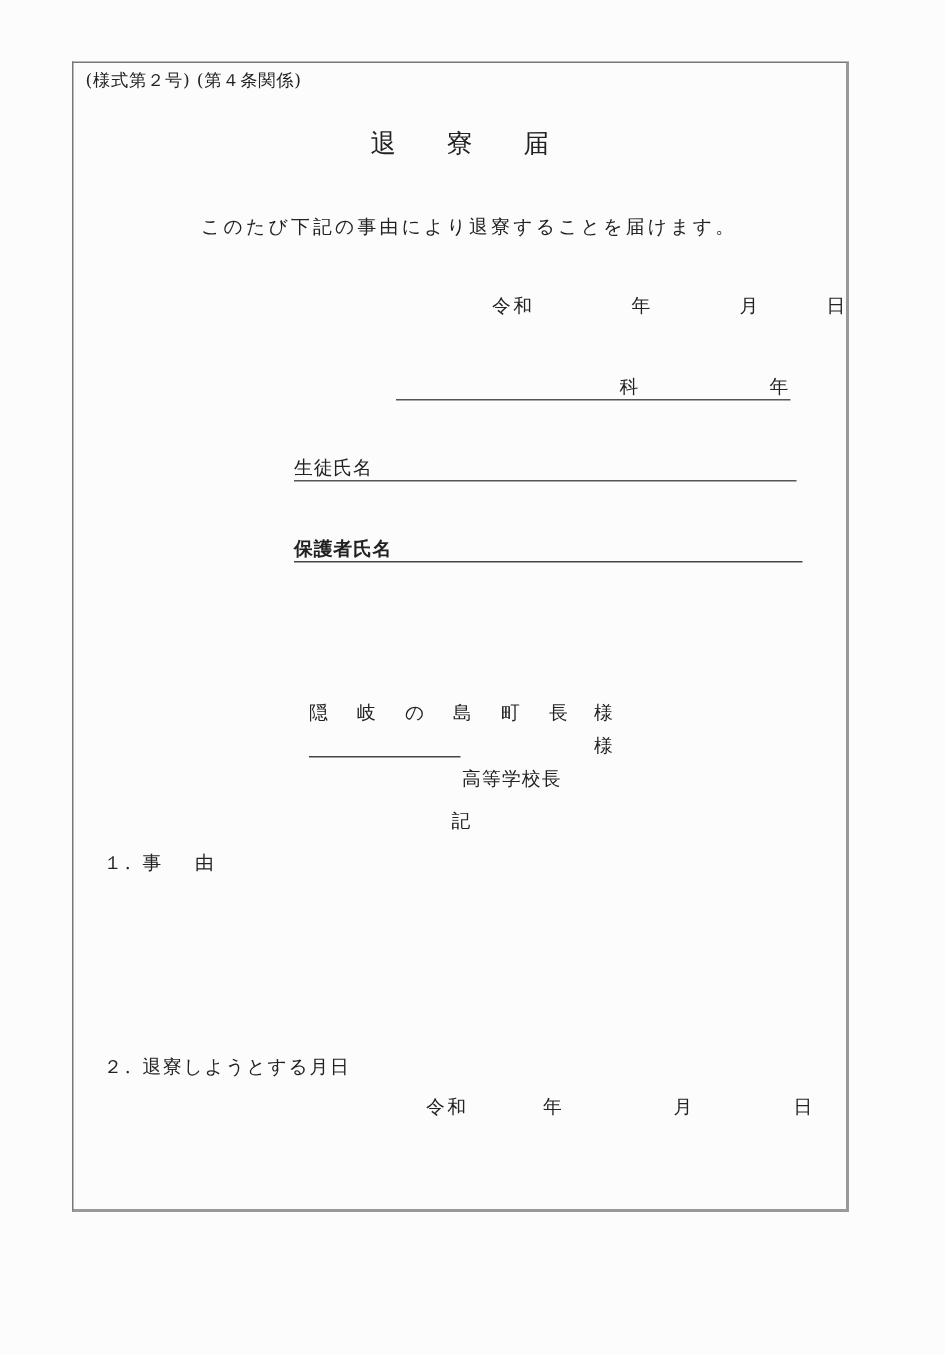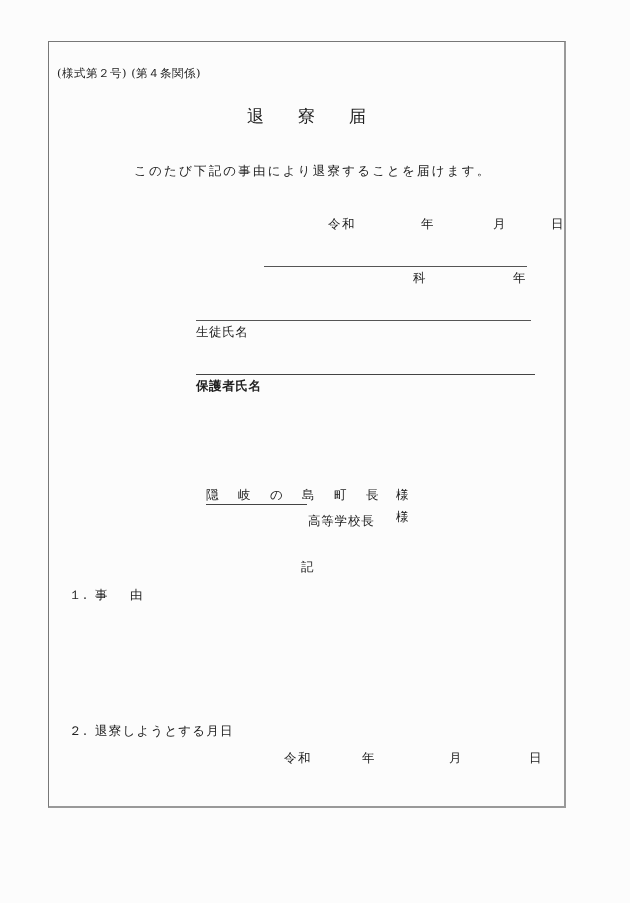--- a/index.html
+++ b/index.html
@@ -23,21 +23,20 @@
       height: 767px;
       border: 1px solid #777;
       border-right: 2px solid #999;
       border-bottom: 2px solid #999;
       box-sizing: border-box;
     }
     .t {
       position: absolute;
       white-space: nowrap;
       line-height: 1;
-      margin-top: 20px;
     }
     .small { font-size: 11.5px; letter-spacing: 0.5px; }
     .body { font-size: 12.5px; letter-spacing: 1.6px; }
     .title {
       font-size: 17px;
       letter-spacing: 0;
     }
     .title span { display: inline-block; }
     .uline {
       position: absolute;
@@ -80,21 +79,21 @@
   <span style="position:absolute; left:0;">隠</span>
   <span style="position:absolute; left:32px;">岐</span>
   <span style="position:absolute; left:64px;">の</span>
   <span style="position:absolute; left:96px;">島</span>
   <span style="position:absolute; left:128px;">町</span>
   <span style="position:absolute; left:160px;">長</span>
   <span style="position:absolute; left:190px;">様</span>
 </div>
 
 <div class="uline dark" style="left:206px; top:504px; width:101px;"></div>
-<div class="t body" style="left:308px; top:495px; letter-spacing:0.8px;font-family:Liberation Serif, serif;">高等学校長</div>
+<div class="t body" style="left:308px; top:513px; letter-spacing:0.8px;font-family:Liberation Serif, serif;">高等学校長</div>
 <div class="t body" style="left:396px; top:491px;">様</div>
 
 <div class="t body" style="left:301px; top:541px;">記</div>
 
 <div class="t body" style="left:69px; top:569px;">１.</div>
 <div class="t body" style="left:95px; top:569px;">事</div>
 <div class="t body" style="left:130px; top:569px;">由</div>
 
 <div class="t body" style="left:69px; top:705px;">２.</div>
 <div class="t body" style="left:95px; top:705px; letter-spacing:1.2px;">退寮しようとする月日</div>

